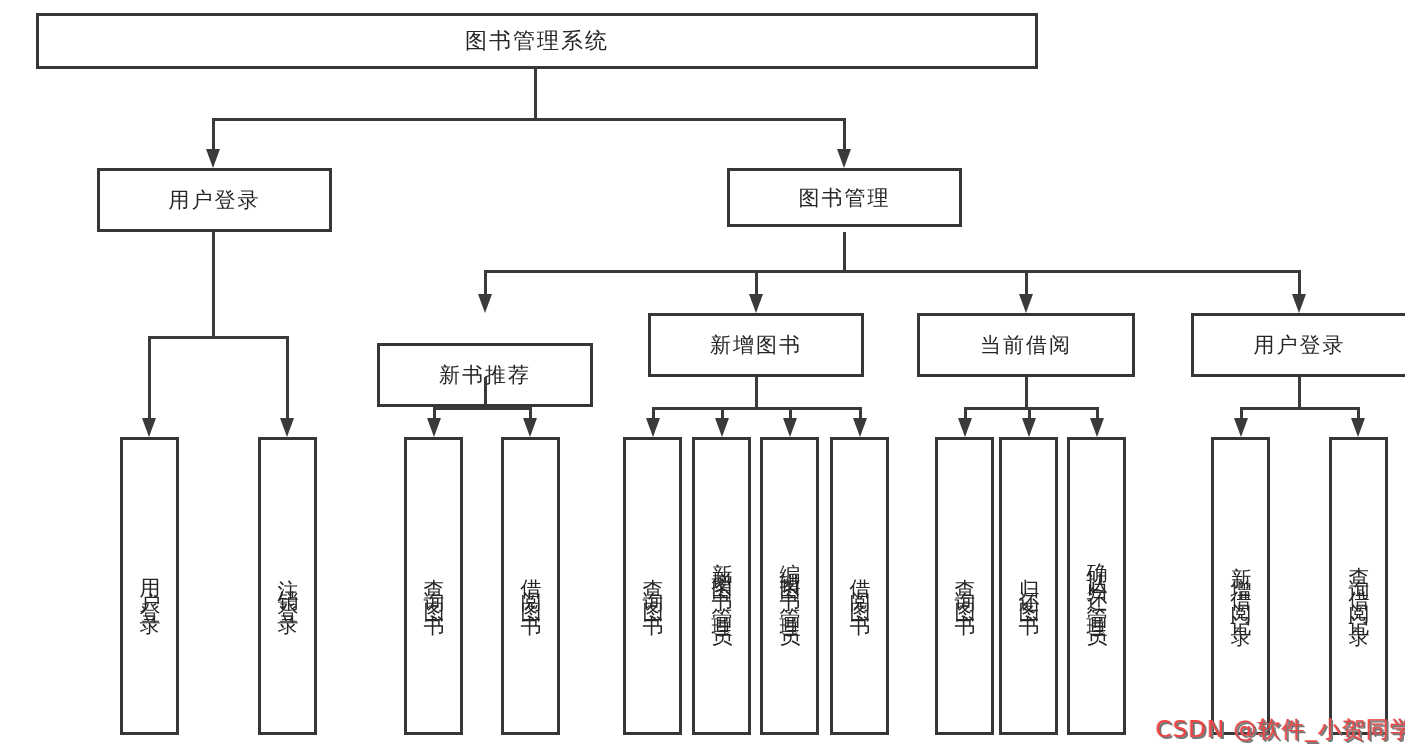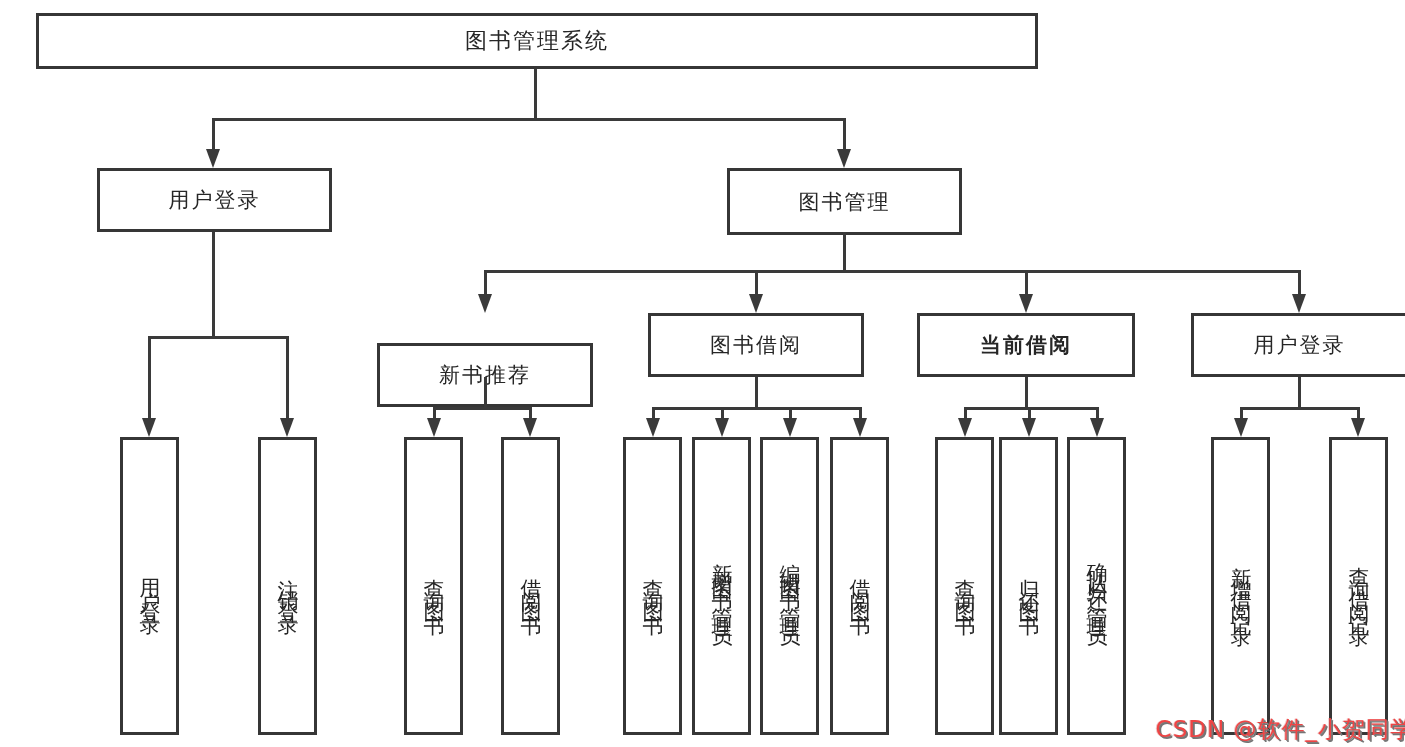--- a/index.html
+++ b/index.html
@@ -49,31 +49,31 @@
 
 <div class="stage">
 
   <div class="node root" style="left:21px;top:13px;width:1002px;height:56px;">
     <span>图书管理系统</span>
   </div>
 
   <div class="node" style="left:82px;top:168px;width:235px;height:64px;">
     <span>用户登录</span>
   </div>
-  <div class="node" style="left:712px;top:168px;width:235px;height:67px;">
+  <div class="node" style="left:712px;top:168px;width:235px;height:59px;">
     <span>图书管理</span>
   </div>
 
   <div class="node" style="left:362px;top:313px;width:216px;height:64px;margin-top:30px;">
     <span>新书推荐</span>
   </div>
   <div class="node" style="left:633px;top:313px;width:216px;height:64px;">
-    <span>图书借阅</span>
+    <span>新增图书</span>
   </div>
-  <div class="node" style="left:902px;top:313px;width:218px;height:64px;font-weight:bold;">
+  <div class="node" style="left:902px;top:313px;width:218px;height:64px;">
     <span>当前借阅</span>
   </div>
   <div class="node" style="left:1176px;top:313px;width:217px;height:64px;">
     <span>用户登录</span>
   </div>
 
   <div class="leaf" style="left:105px;">用户登录</div>
   <div class="leaf" style="left:243px;">注销登录</div>
   <div class="leaf" style="left:389px;">查询图书</div>
   <div class="leaf" style="left:486px;">借阅图书</div>

